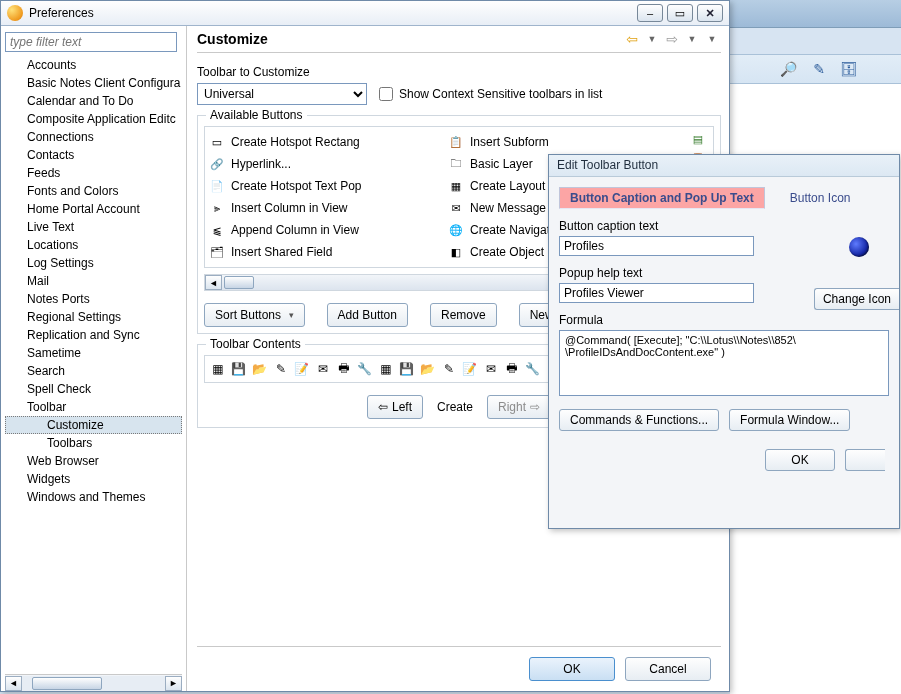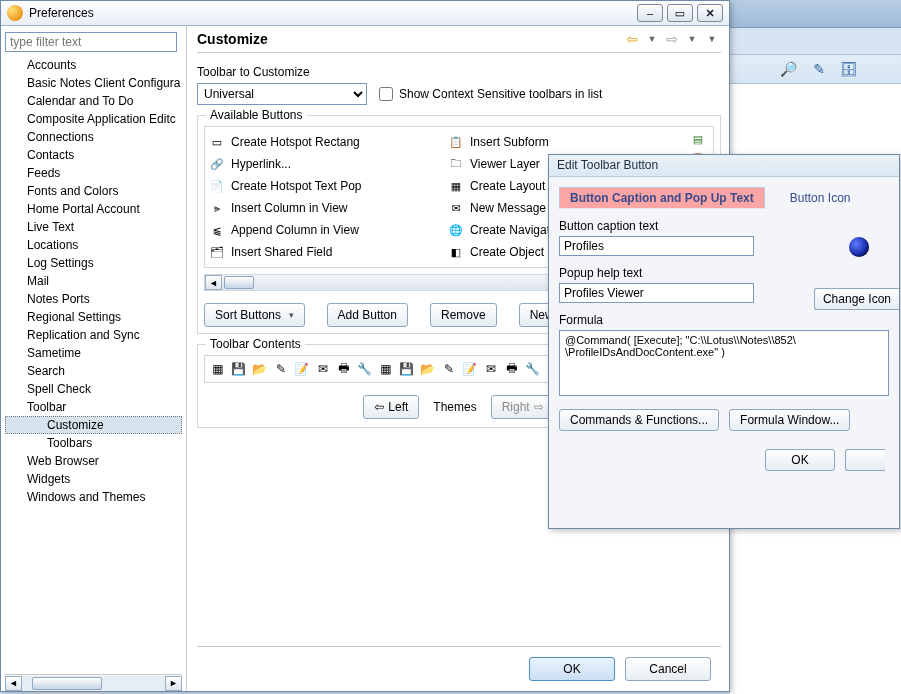--- a/index.html
+++ b/index.html
@@ -9,21 +9,21 @@
   .prefs-window { position: absolute; left: 0; top: 0; width: 730px; height: 692px; background: #fff; border: 1px solid #6f8aa8; box-shadow: 2px 2px 6px rgba(0,0,0,.25); display: flex; flex-direction: column; }
   .titlebar { height: 25px; background: linear-gradient(#fefefe,#e8eef6); border-bottom: 1px solid #9fb4cc; display: flex; align-items: center; padding: 0 6px; }
   .titlebar .app-icon { width: 16px; height: 16px; border-radius: 50%; background: radial-gradient(circle at 30% 30%, #ffe27a 0%, #ef9a1f 70%, #c16f00 100%); margin-right: 6px; }
   .titlebar .title-text { font-size: 12px; }
   .win-controls { margin-left: auto; display: flex; gap: 4px; }
   .win-btn { width: 26px; height: 18px; border: 1px solid #789; background: linear-gradient(#fefefe,#dbe5ef); border-radius: 3px; font-size: 11px; display: flex; align-items: center; justify-content: center; cursor: pointer; }
   .win-close { color: #223; font-weight: bold; }
   
   .prefs-body { flex: 1; display: flex; }
   .left-pane { width: 186px; border-right: 1px solid #c9c9c9; display: flex; flex-direction: column; padding: 6px 4px 0 4px; }
-  .filter-input { width: 172px; height: 20px; border: 1px solid #7a98bd; padding: 0 4px; font-size: 12px; color: #888; margin-bottom: 4px; }
+  .filter-input { width: 172px; height: 20px; border: 1px solid #7a98bd; padding: 0 4px; font-size: 12px; color: #888; font-style: italic; margin-bottom: 4px; }
   .tree { flex: 1; overflow: hidden; }
   .tree-item { padding: 2px 0 2px 22px; white-space: nowrap; cursor: pointer; }
   .tree-item.sel { background: #d7e4ee; border: 1px dotted #7a7a7a; padding: 1px 0 1px 21px; }
   .tree-sub .tree-item { padding-left: 42px; }
   .tree-sub .tree-item.sel { padding-left: 41px; }
   .hscroll { height: 17px; border-top: 1px solid #c9c9c9; background: linear-gradient(#f2f5f9,#dce4ee); display: flex; align-items: center; }
   .hscroll .sb-btn { width: 17px; height: 15px; border: 1px solid #9badc1; background: linear-gradient(#fefefe,#dbe5ef); font-size: 9px; display:flex;align-items:center;justify-content:center; }
   .hscroll .sb-track { flex:1; height:15px; background: #e7edf4; position:relative; }
   .hscroll .sb-thumb { position:absolute; left:10px; top:1px; width:70px; height:13px; background: linear-gradient(#fefefe,#c7d5e5); border:1px solid #8ea6bf; border-radius:2px; }
   
@@ -211,21 +211,21 @@
                 <span>Insert Shared Field</span>
               </div>
           </div>
           <div class="avail-col">
             <div class="avail-row">
                 <span class="ico16">📋</span>
                 <span>Insert Subform</span>
               </div>
             <div class="avail-row">
                 <span class="ico16">🗀</span>
-                <span>Viewer Layer</span>
+                <span>Basic Layer</span>
               </div>
             <div class="avail-row">
                 <span class="ico16">▦</span>
                 <span>Create Layout Region</span>
               </div>
             <div class="avail-row">
                 <span class="ico16">✉</span>
                 <span>New Message</span>
               </div>
             <div class="avail-row">
@@ -280,21 +280,21 @@
           <span class="tbicon">✉</span>
           <span class="tbicon">🖶</span>
           <span class="tbicon">🔧</span>
           <span class="tbicon" style="color:#1628a8">●</span>
         </div>
         <div class="reorder-row">
           <button class="btn">
               <span>⇦</span>
               <span>Left</span>
             </button>
-          <span class="reorder-label">Themes</span>
+          <span class="reorder-label">Create</span>
           <button class="btn dis">
               <span>Right</span>
               <span>⇨</span>
             </button>
         </div>
       </div>
 
       <div class="save-row">
         <button class="btn">Save Tool</button>
       </div>

